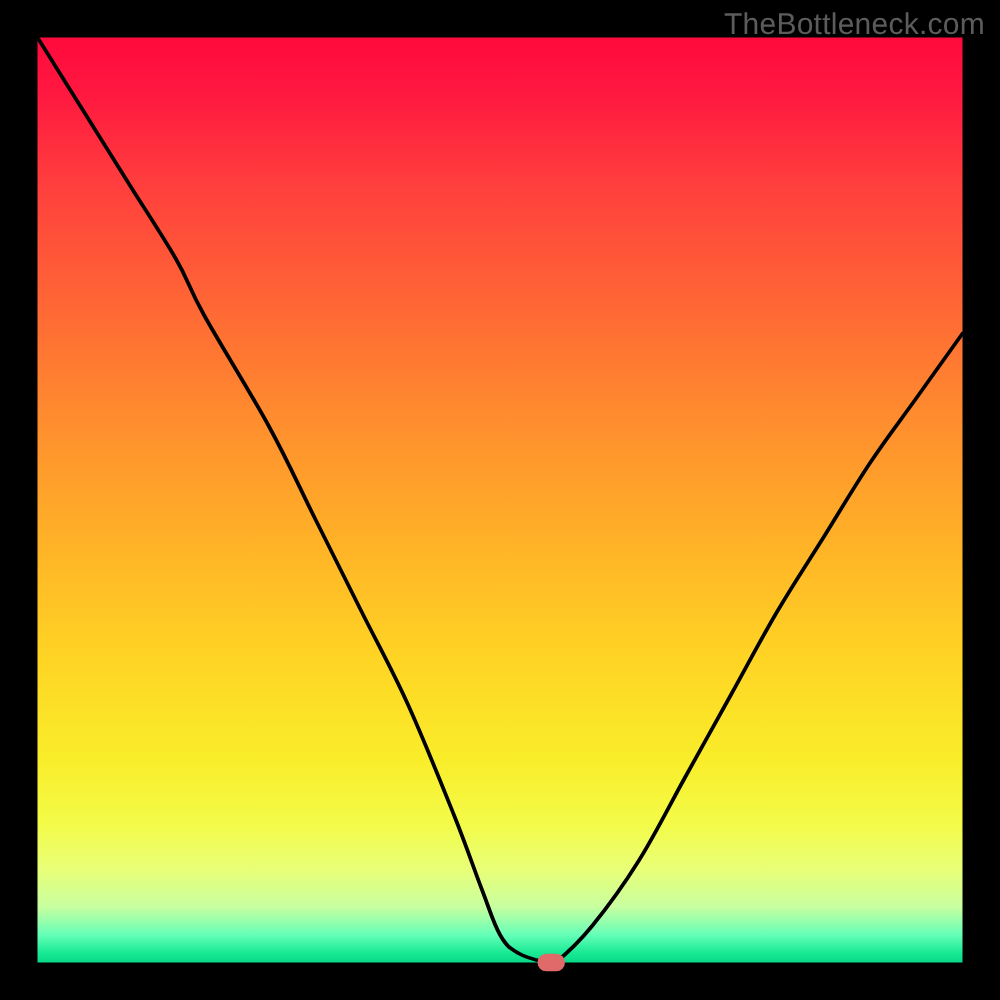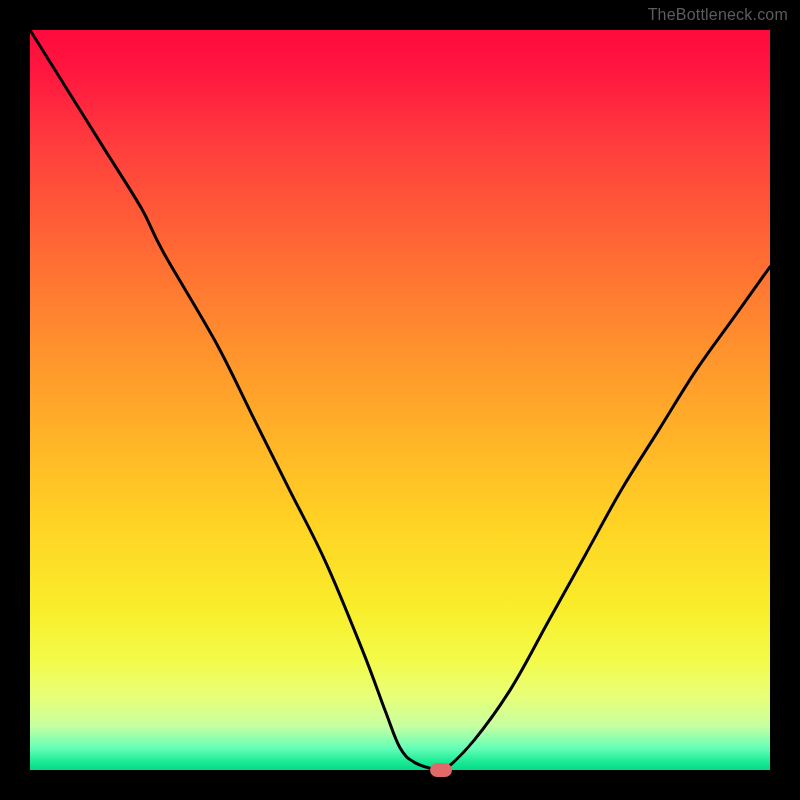--- a/index.html
+++ b/index.html
@@ -37,21 +37,21 @@
       #c8ffa0 94%,
       #66ffb8 97%,
       #17e993 99%,
       #08d988 100%);
   }
   .watermark {
     position: absolute;
     top: 6px;
     right: 12px;
     color: #5c5c5c;
-    font-size: 16px;
+    font-size: 24px;
     font-weight: 500;
     letter-spacing: 0.2px;
     user-select: none;
   }
   svg.curve {
     position: absolute;
     left: 0;
     top: 0;
     width: 740px;
     height: 740px;

